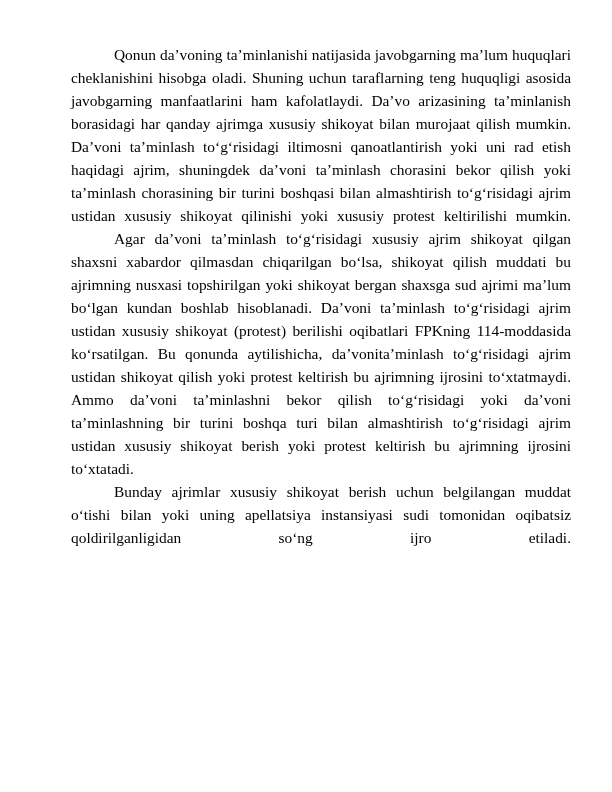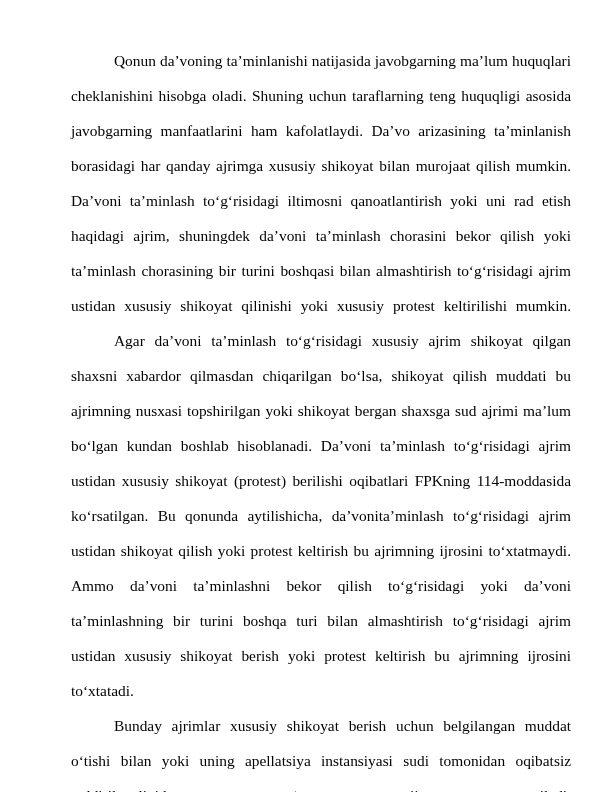--- a/index.html
+++ b/index.html
@@ -25,21 +25,21 @@
   .text-body {
     position: absolute;
     left: 71px;
     top: 43px;
     width: 500px;
   }
   p.para {
     margin: 0;
     padding: 0;
     font-size: 15.4px;
-    line-height: 35px;
+    line-height: 23px;
     text-align: justify;
     text-justify: inter-word;
     text-indent: 43px;
     -webkit-hyphens: none;
     hyphens: none;
     word-spacing: 0.2px;
   }
   
   p.para.stretch-last {
     text-align-last: justify;

